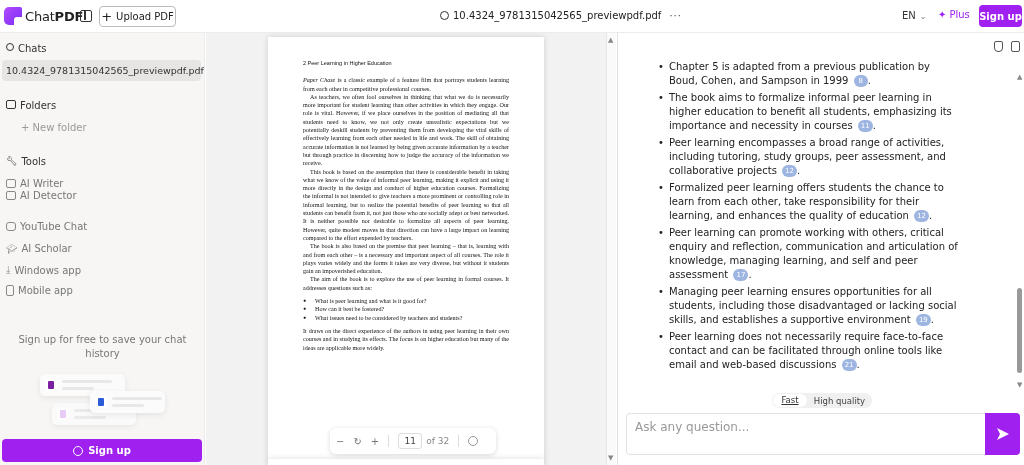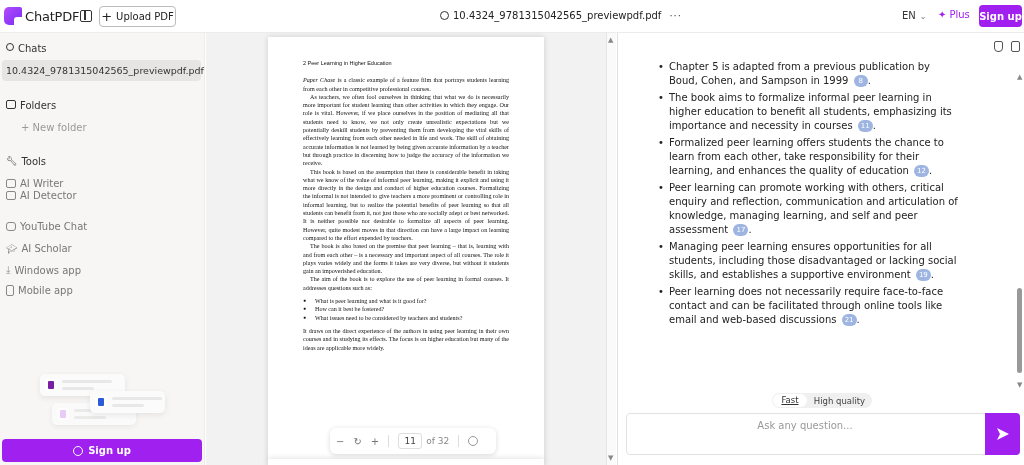--- a/index.html
+++ b/index.html
@@ -2,21 +2,21 @@
 <html><head>
   <meta charset="utf-8">
   <style>
     * { box-sizing: border-box; margin: 0; padding: 0; }
     html, body { width: 1024px; height: 465px; overflow: hidden; background: #fff; font-family: "DejaVu Sans", "Liberation Sans", sans-serif; color: #222; }
     .topbar { position: absolute; left: 0; top: 0; width: 1024px; height: 33px; background: #fff; border-bottom: 1px solid #ececec; }
     .logo { position: absolute; left: 4px; top: 7px; display: flex; align-items: center; }
     .logo-mark { width: 18px; height: 18px; border-radius: 5px 2px 5px 5px; background: linear-gradient(135deg, #b14cff, #7b2bf2); position: relative; }
     .logo-mark::after { content: ""; position: absolute; right: 0; bottom: 0; width: 8px; height: 8px; background: #fff; border-top-left-radius: 3px; }
     .logo-text { font-size: 13px; margin-left: 3px; color: #222; letter-spacing: -0.2px; }
-    .logo-text b { font-weight: 400; }
+    .logo-text b { font-weight: 700; }
     .sidebar-toggle { position: absolute; left: 80px; top: 10px; width: 12px; height: 12px; border: 1.5px solid #333; border-radius: 2px; }
     .sidebar-toggle::after { content: ""; position: absolute; left: 3px; top: 0; width: 1.5px; height: 9px; background: #333; }
     .upload-btn { position: absolute; left: 99px; top: 6px; width: 77px; height: 21px; border: 1px solid #bbb; border-radius: 4px; background: #fff; font-size: 10px; display: flex; align-items: center; justify-content: center; gap: 4px; color: #222; }
     .upload-btn .plus { font-size: 13px; line-height: 1; }
     .doc-title { position: absolute; left: 440px; top: 10px; font-size: 10px; color: #222; display: flex; align-items: center; gap: 4px; }
     .chat-bubble-icon { width: 9px; height: 9px; border: 1.2px solid #333; border-radius: 50%; display: inline-block; }
     .more-icon { margin-left: 4px; color: #444; font-size: 10px; letter-spacing: 1px; }
     .lang { position: absolute; left: 902px; top: 10px; font-size: 10px; color: #333; }
     .lang .chev { font-size: 8px; color: #777; margin-left: 4px; }
     .plus-btn { position: absolute; left: 938px; top: 9px; font-size: 10px; color: #a020f0; display: flex; align-items: center; gap: 3px; }
@@ -64,21 +64,21 @@
     .answer h4 { font-size: 10px; font-weight: 700; margin: 6px 0 5px 0; }
     .cite { display: inline-block; min-width: 14px; height: 12px; padding: 0 3px; border-radius: 7px; background: #9db5e0; color: #fff; font-size: 7px; line-height: 12px; text-align: center; vertical-align: middle; margin-left: 2px; }
     .chat-scroll { position: absolute; right: 0; top: 40px; width: 8px; height: 312px; }
     .chat-thumb { position: absolute; left: 1px; top: 215px; width: 5px; height: 85px; background: #999; border-radius: 3px; }
     .fade { position: absolute; left: 0; top: 340px; width: 396px; height: 18px; background: linear-gradient(rgba(255,255,255,0), #fff); }
     .mode { position: absolute; left: 154px; top: 360px; width: 100px; height: 15px; background: #f0f0f0; border-radius: 8px; display: flex; align-items: center; font-size: 8.5px; }
     .mode .opt { flex: 1; text-align: center; }
     .mode .active { background: #fff; border-radius: 7px; height: 13px; line-height: 13px; margin-left: 1px; color: #333; flex: 0 0 34px; text-decoration: underline; }
     .mode .hq { color: #444; }
     .ask { position: absolute; left: 8px; top: 380px; width: 394px; height: 42px; border: 1px solid #e2e2e2; border-radius: 4px; background: #fff; }
-    .ask-input { position: absolute; left: 8px; top: 6px; width: 340px; border: none; outline: none; font-size: 10px; color: #333; background: transparent; font-family: "DejaVu Sans", sans-serif; text-align: center; }
+    .ask-input { position: absolute; left: 8px; top: 6px; width: 340px; border: none; outline: none; font-size: 12px; color: #333; background: transparent; font-family: "DejaVu Sans", sans-serif; }
     .ask-input::placeholder { color: #999; }
     .send { position: absolute; right: -1px; top: -1px; width: 35px; height: 42px; background: #a020f0; border-radius: 0 4px 4px 0; display: flex; align-items: center; justify-content: center; }
   </style>
 </head>
 <body>
 
 <div class="topbar">
   <div class="logo">
     <span class="logo-mark"></span>
     <span class="logo-text"><span>Chat</span><b>PDF</b></span>
@@ -138,20 +138,21 @@
     </div>
   <div class="tool-item" style="top:231px;">
       <span style="font-size:10px;color:#888;">⤓</span>
       <span>Windows app</span>
     </div>
   <div class="tool-item" style="top:252px;">
       <span class="ticon" style="width:8px;height:11px;"></span>
       <span>Mobile app</span>
     </div>
 
+  <div class="promo">Sign up for free to save your chat history</div>
 
   <div class="card" style="left:40px;top:341px;width:85px;height:22px;">
     <span class="ficon">
         <span style="position:absolute;left:3px;top:2px;width:6px;height:8px;background:#7b1fa2;border-radius:1px;"></span>
       </span>
     <span class="l1"></span>
       <span class="l2"></span>
   </div>
   <div class="card" style="left:52px;top:370px;width:84px;height:22px;opacity:0.85;">
     <span class="ficon">
@@ -215,20 +216,21 @@
     <span class="ci" style="border-radius:2px 2px 4px 4px;"></span>
     <span class="ci"></span>
   </div>
 
   <div class="answer">
     <ul>
       <li><span>Chapter 5 is adapted from a previous publication by Boud, Cohen, and Sampson in 1999</span> <span class="cite">8</span>.</li>
     </ul>
     <ul>
       <li><span>The book aims to formalize informal peer learning in higher education to benefit all students, emphasizing its importance and necessity in courses</span> <span class="cite">11</span>.</li>
+      <li><span>Peer learning encompasses a broad range of activities, including tutoring, study groups, peer assessment, and collaborative projects</span> <span class="cite">12</span>.</li>
       <li><span>Formalized peer learning offers students the chance to learn from each other, take responsibility for their learning, and enhances the quality of education</span> <span class="cite">12</span>.</li>
       <li><span>Peer learning can promote working with others, critical enquiry and reflection, communication and articulation of knowledge, managing learning, and self and peer assessment</span> <span class="cite">17</span>.</li>
       <li><span>Managing peer learning ensures opportunities for all students, including those disadvantaged or lacking social skills, and establishes a supportive environment</span> <span class="cite">19</span>.</li>
       <li><span>Peer learning does not necessarily require face-to-face contact and can be facilitated through online tools like email and web-based discussions</span> <span class="cite">21</span>.</li>
     </ul>
   </div>
   <div style="position:absolute;left:0;top:352px;width:396px;height:30px;background:#fff;"></div>
   <div class="fade"></div>
 
   <div class="chat-scroll">

